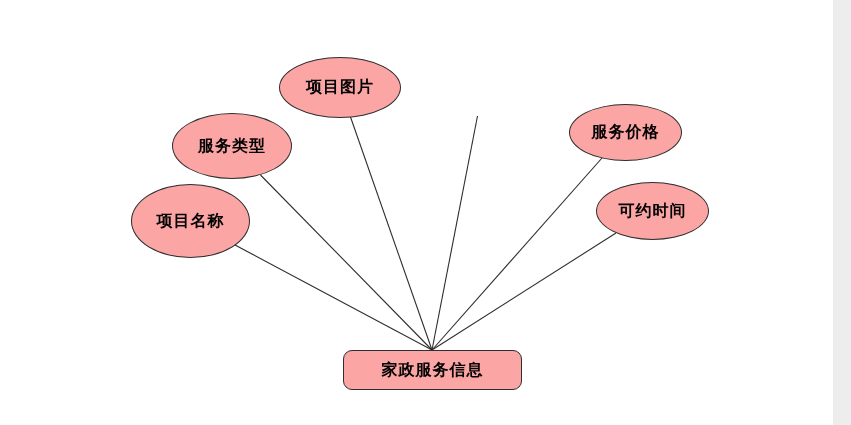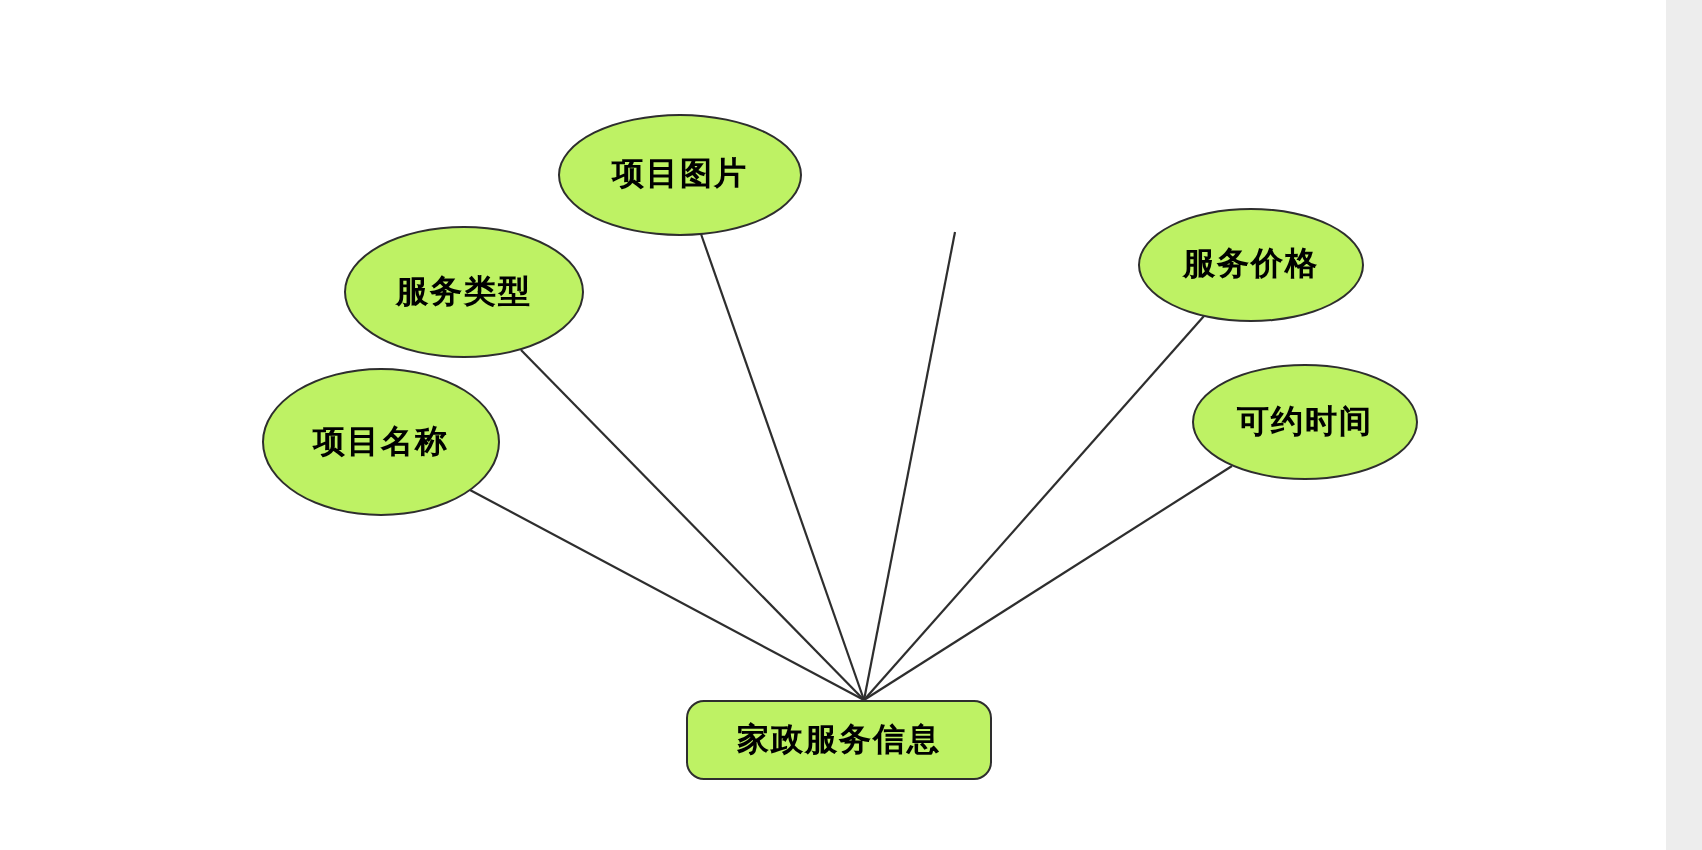--- a/index.html
+++ b/index.html
@@ -34,41 +34,41 @@
     stroke: #2e2e2e;
     stroke-width: 1.1;
   }
   .node {
     position: absolute;
     display: flex;
     align-items: center;
     justify-content: center;
     box-sizing: border-box;
     border: 1.3px solid #2e2e2e;
-    background: #bef264;
+    background: #fca5a5;
     color: #000000;
     font-weight: bold;
     font-size: 16px;
     letter-spacing: 1px;
     white-space: nowrap;
   }
   .ellipse {
     border-radius: 50%;
   }
   .rect {
     border-radius: 9px;
   }
   
   .n-project-name    { left: 131px; top: 184px; width: 119px; height: 74px; }
   .n-service-type    { left: 172px; top: 113px; width: 120px; height: 66px; }
   .n-project-image   { left: 279px; top:  57px; width: 122px; height: 61px; }
   .n-status          { left: 427px; top:  60px; width: 113px; height: 57px; }
   .n-service-price   { left: 569px; top: 104px; width: 113px; height: 57px; }
   .n-available-time  { left: 596px; top: 182px; width: 113px; height: 58px; text-align: center; }
-  .n-center          { left: 343px; top: 350px; width: 153px; height: 40px; }
+  .n-center          { left: 343px; top: 350px; width: 179px; height: 40px; }
 </style>
 </head>
 <body>
 
 <div class="canvas">
 
   <svg class="wires" viewBox="0 0 851 425" aria-hidden="true">
     <line x1="432" y1="350" x2="235" y2="245"></line>
     <line x1="432" y1="350" x2="260.5" y2="175"></line>
     <line x1="432" y1="350" x2="350.5" y2="117"></line>

